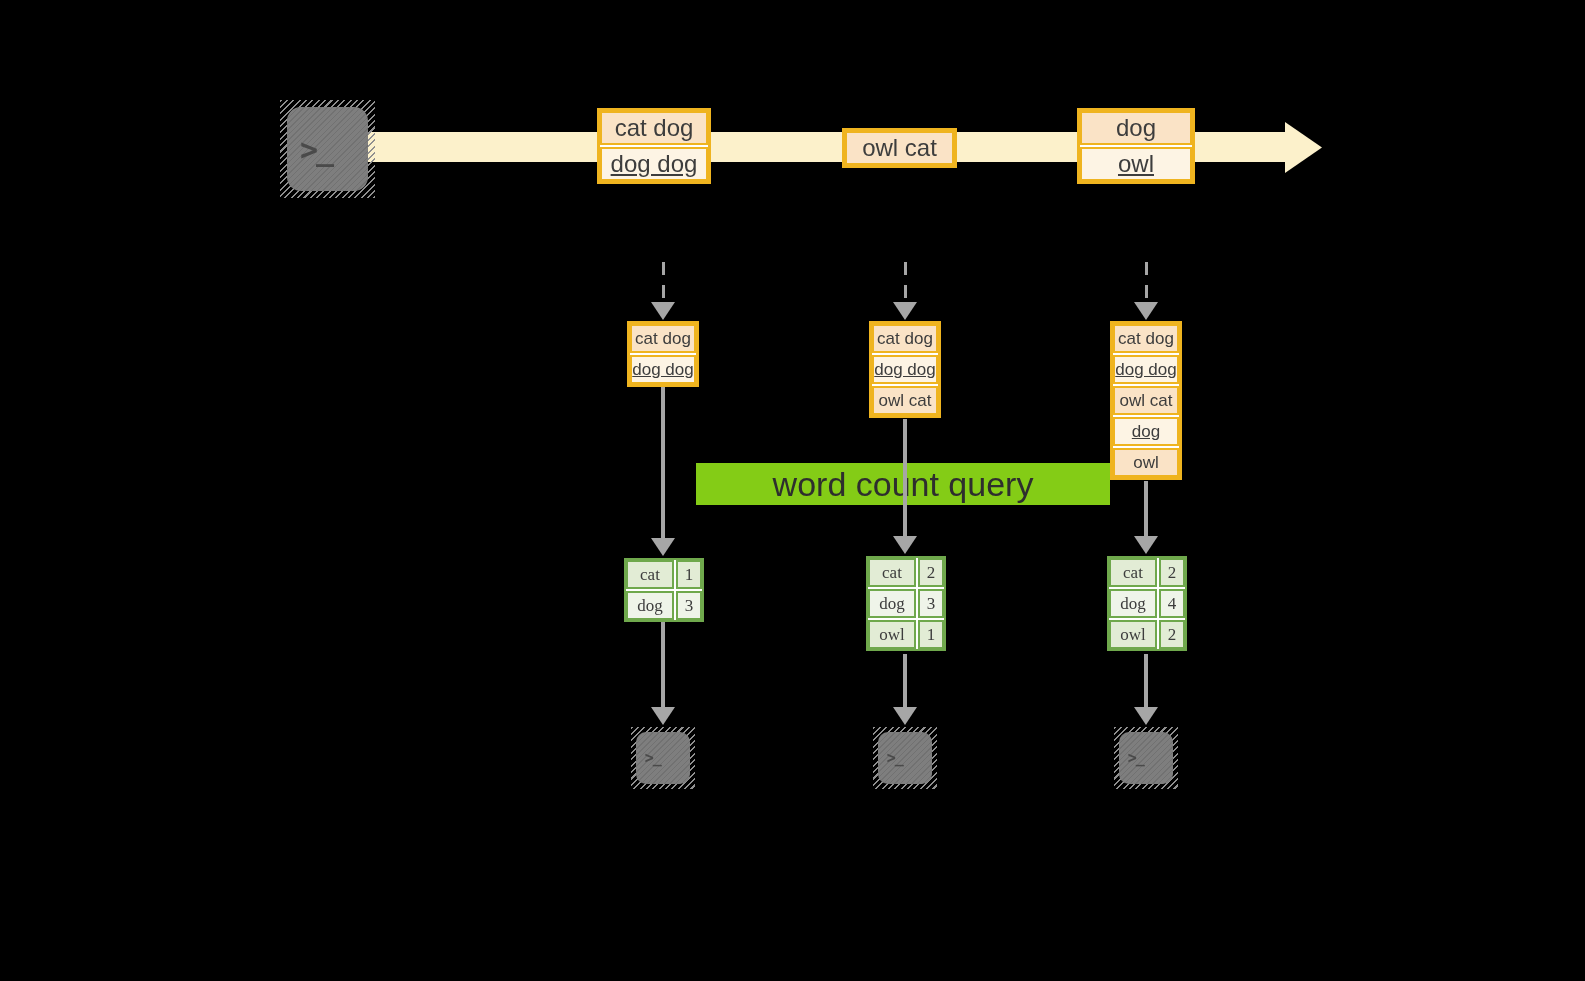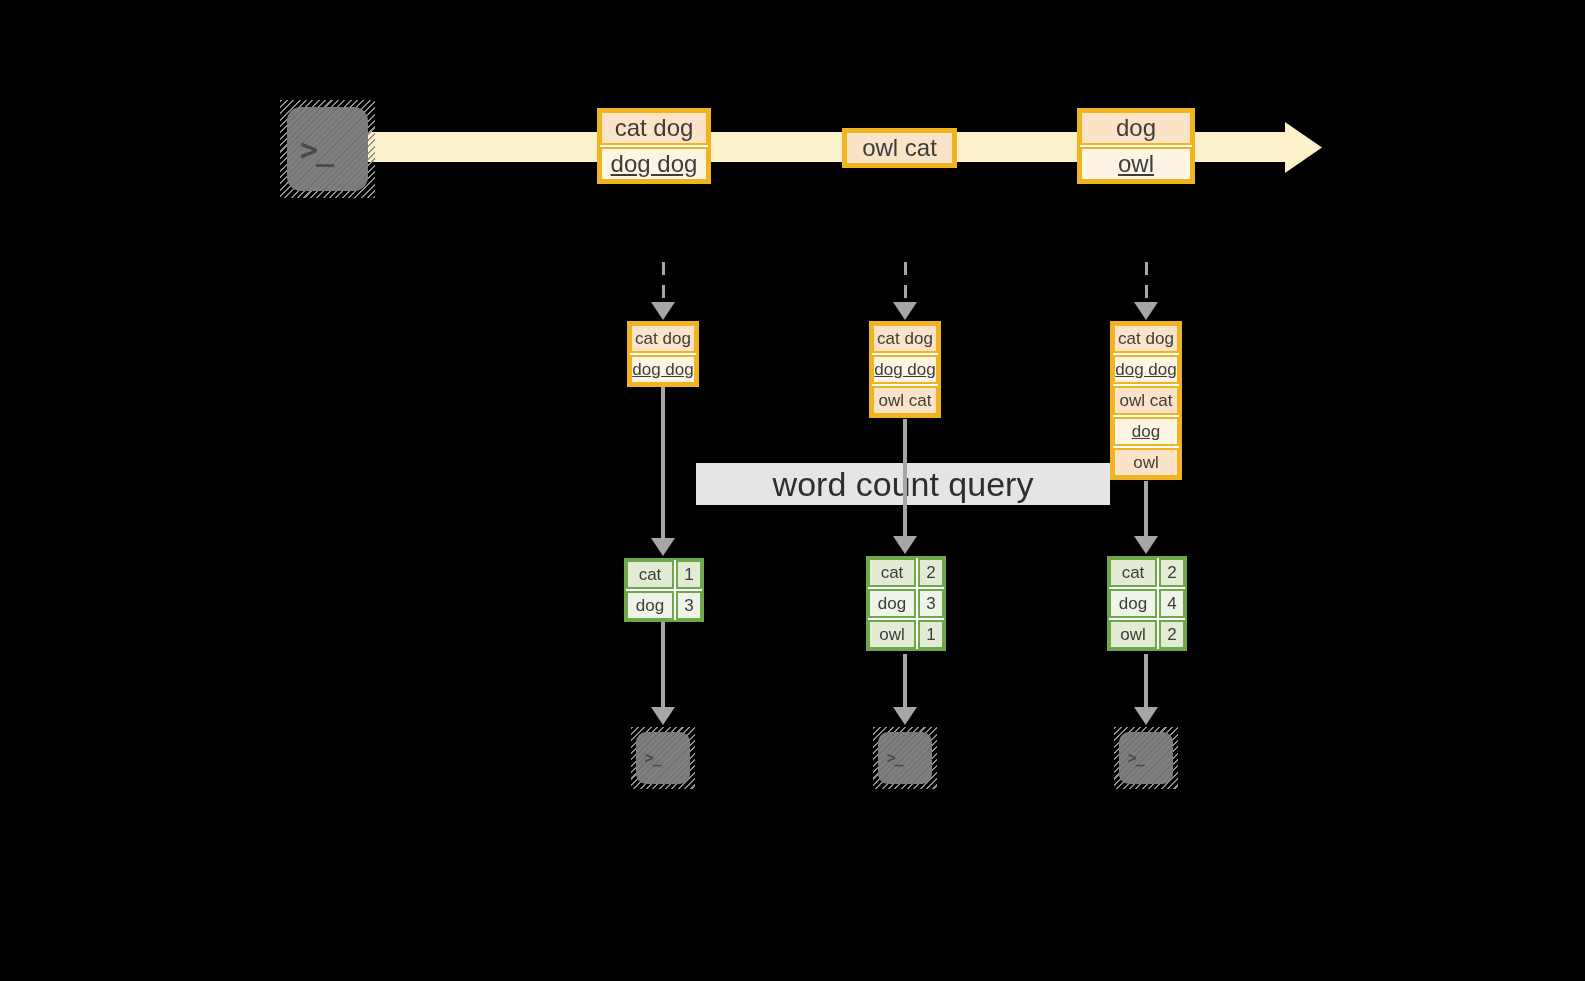--- a/index.html
+++ b/index.html
@@ -17,33 +17,33 @@
   
   .obox{position:absolute;background:#fff;border:3px solid #EFB41F;display:flex;flex-direction:column;gap:2px;z-index:3;}
   .obox .cell{border:2px solid #EFB41F;display:flex;align-items:center;justify-content:center;width:100%;}
   .cell.peach{background:#FAE3C6;}
   .cell.cream{background:#FDF4E4;text-decoration:underline;}
   .big .cell{height:34px;font-size:24px;}
   .acc .cell{height:29px;font-size:17px;}
 
   
   .gbox{position:absolute;background:#fff;border:2px solid #6FA84C;display:grid;
-    grid-template-columns:48px 26px;gap:2px;z-index:3;}
+    grid-template-columns:48px 26px;gap:2px;z-index:3;font-family:Liberation Serif, serif;}
   .gbox .cell{border:2px solid #6FA84C;height:29px;display:flex;align-items:center;justify-content:center;font-size:17px;}
   .gcell-a{background:#E2ECD5;}
   .gcell-b{background:#EFF4E9;}
 
   
   .varrow{position:absolute;width:24px;display:flex;flex-direction:column;align-items:center;z-index:2;}
   .varrow .line{width:4px;flex:1;background:#A6A6A6;}
   .varrow .line.dashed{width:3px;background:repeating-linear-gradient(to bottom,#A6A6A6 0 13px,transparent 13px 23px);}
   .varrow .head{width:24px;height:18px;background:#A6A6A6;clip-path:polygon(0 0,100% 0,50% 100%);flex:0 0 18px;}
 
   
-  .query-label{position:absolute;left:696px;top:463px;width:414px;height:42px;background:#e5e5e5;z-index:1;
+  .query-label{position:absolute;left:696px;top:463px;width:414px;height:42px;background:#84cc16;z-index:1;
     display:flex;align-items:center;justify-content:center;font-size:34px;color:#2e2e2e;}
 
   
   .term{position:absolute;z-index:3;}
   .term .hatch{position:absolute;inset:0;
     background:repeating-linear-gradient(135deg,#8f8f8f 0 1.5px,rgba(0,0,0,0) 1.5px 4.5px);}
   .term .body{position:absolute;inset:7px;border-radius:14px;background:#7E7E7E;
     background-image:repeating-linear-gradient(135deg,rgba(0,0,0,0.10) 0 1px,rgba(0,0,0,0) 1px 4px);
     display:flex;align-items:center;justify-content:flex-start;}
   .term .glyph{font-family:"DejaVu Sans Mono",monospace;font-weight:bold;color:#4A4A4A;

